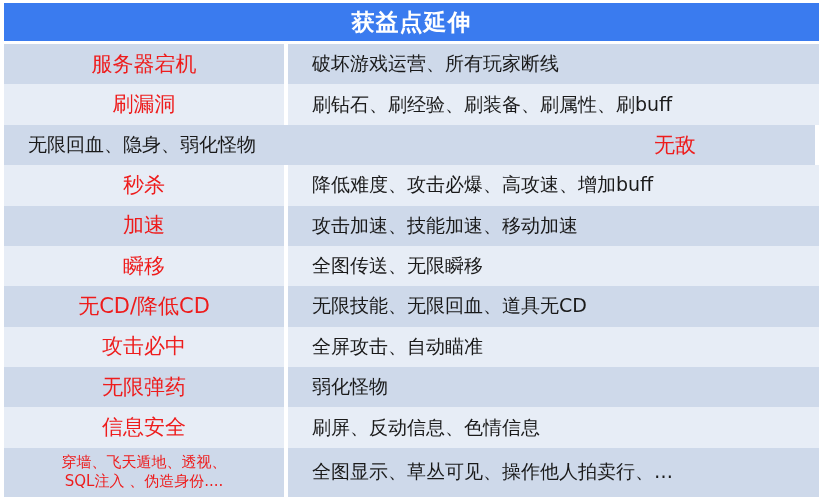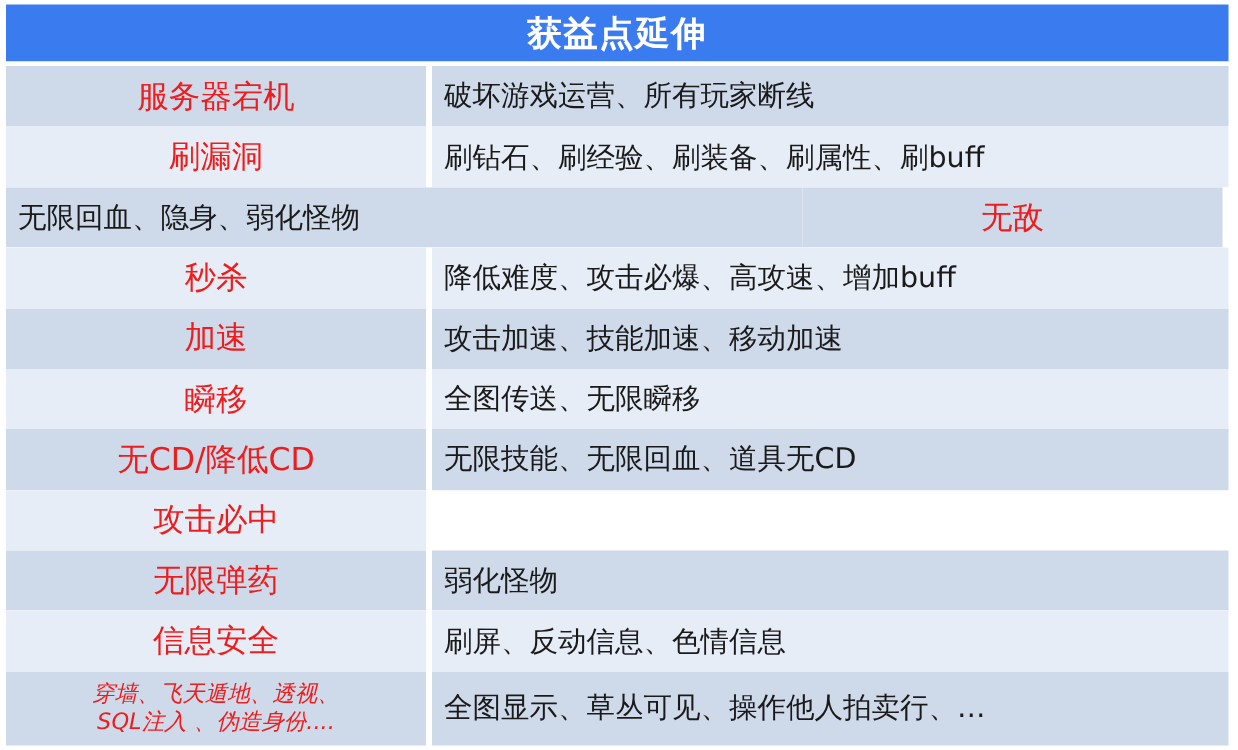--- a/index.html
+++ b/index.html
@@ -86,28 +86,27 @@
     justify-content: center;
     text-align: center;
     color: #EE1C1C;
     font-size: 21px;
     line-height: 1.18;
     padding: 0 20px;
   }
   .cell-risk.small {
     font-size: 15px;
     line-height: 1.3;
-    font-style: italic;
   }
   .cell-benefit {
     flex: 1 1 auto;
     justify-content: flex-start;
     color: #1a1a1a;
     font-size: 19px;
-    padding-left: 8px;
+    padding-left: 24px;
   }
 
   
   .data-row.shade-a .cell { background: #CED9EA; }
   .data-row.shade-b .cell { background: #E7EDF6; }
 
   .risk-line { display: block; width: 100%; }
 </style>
 </head>
 <body>
@@ -152,20 +151,21 @@
       <div class="cell cell-benefit">全图传送、无限瞬移</div>
     </div>
 
     <div class="data-row shade-a">
       <div class="cell cell-risk">无CD/降低CD</div>
       <div class="cell cell-benefit">无限技能、无限回血、道具无CD</div>
     </div>
 
     <div class="data-row shade-b">
       <div class="cell cell-risk">攻击必中</div>
+      <div class="cell cell-benefit">全屏攻击、自动瞄准</div>
     </div>
 
     <div class="data-row shade-a">
       <div class="cell cell-risk">无限弹药</div>
       <div class="cell cell-benefit">弱化怪物</div>
     </div>
 
     <div class="data-row shade-b">
       <div class="cell cell-risk">信息安全</div>
       <div class="cell cell-benefit">刷屏、反动信息、色情信息</div>

